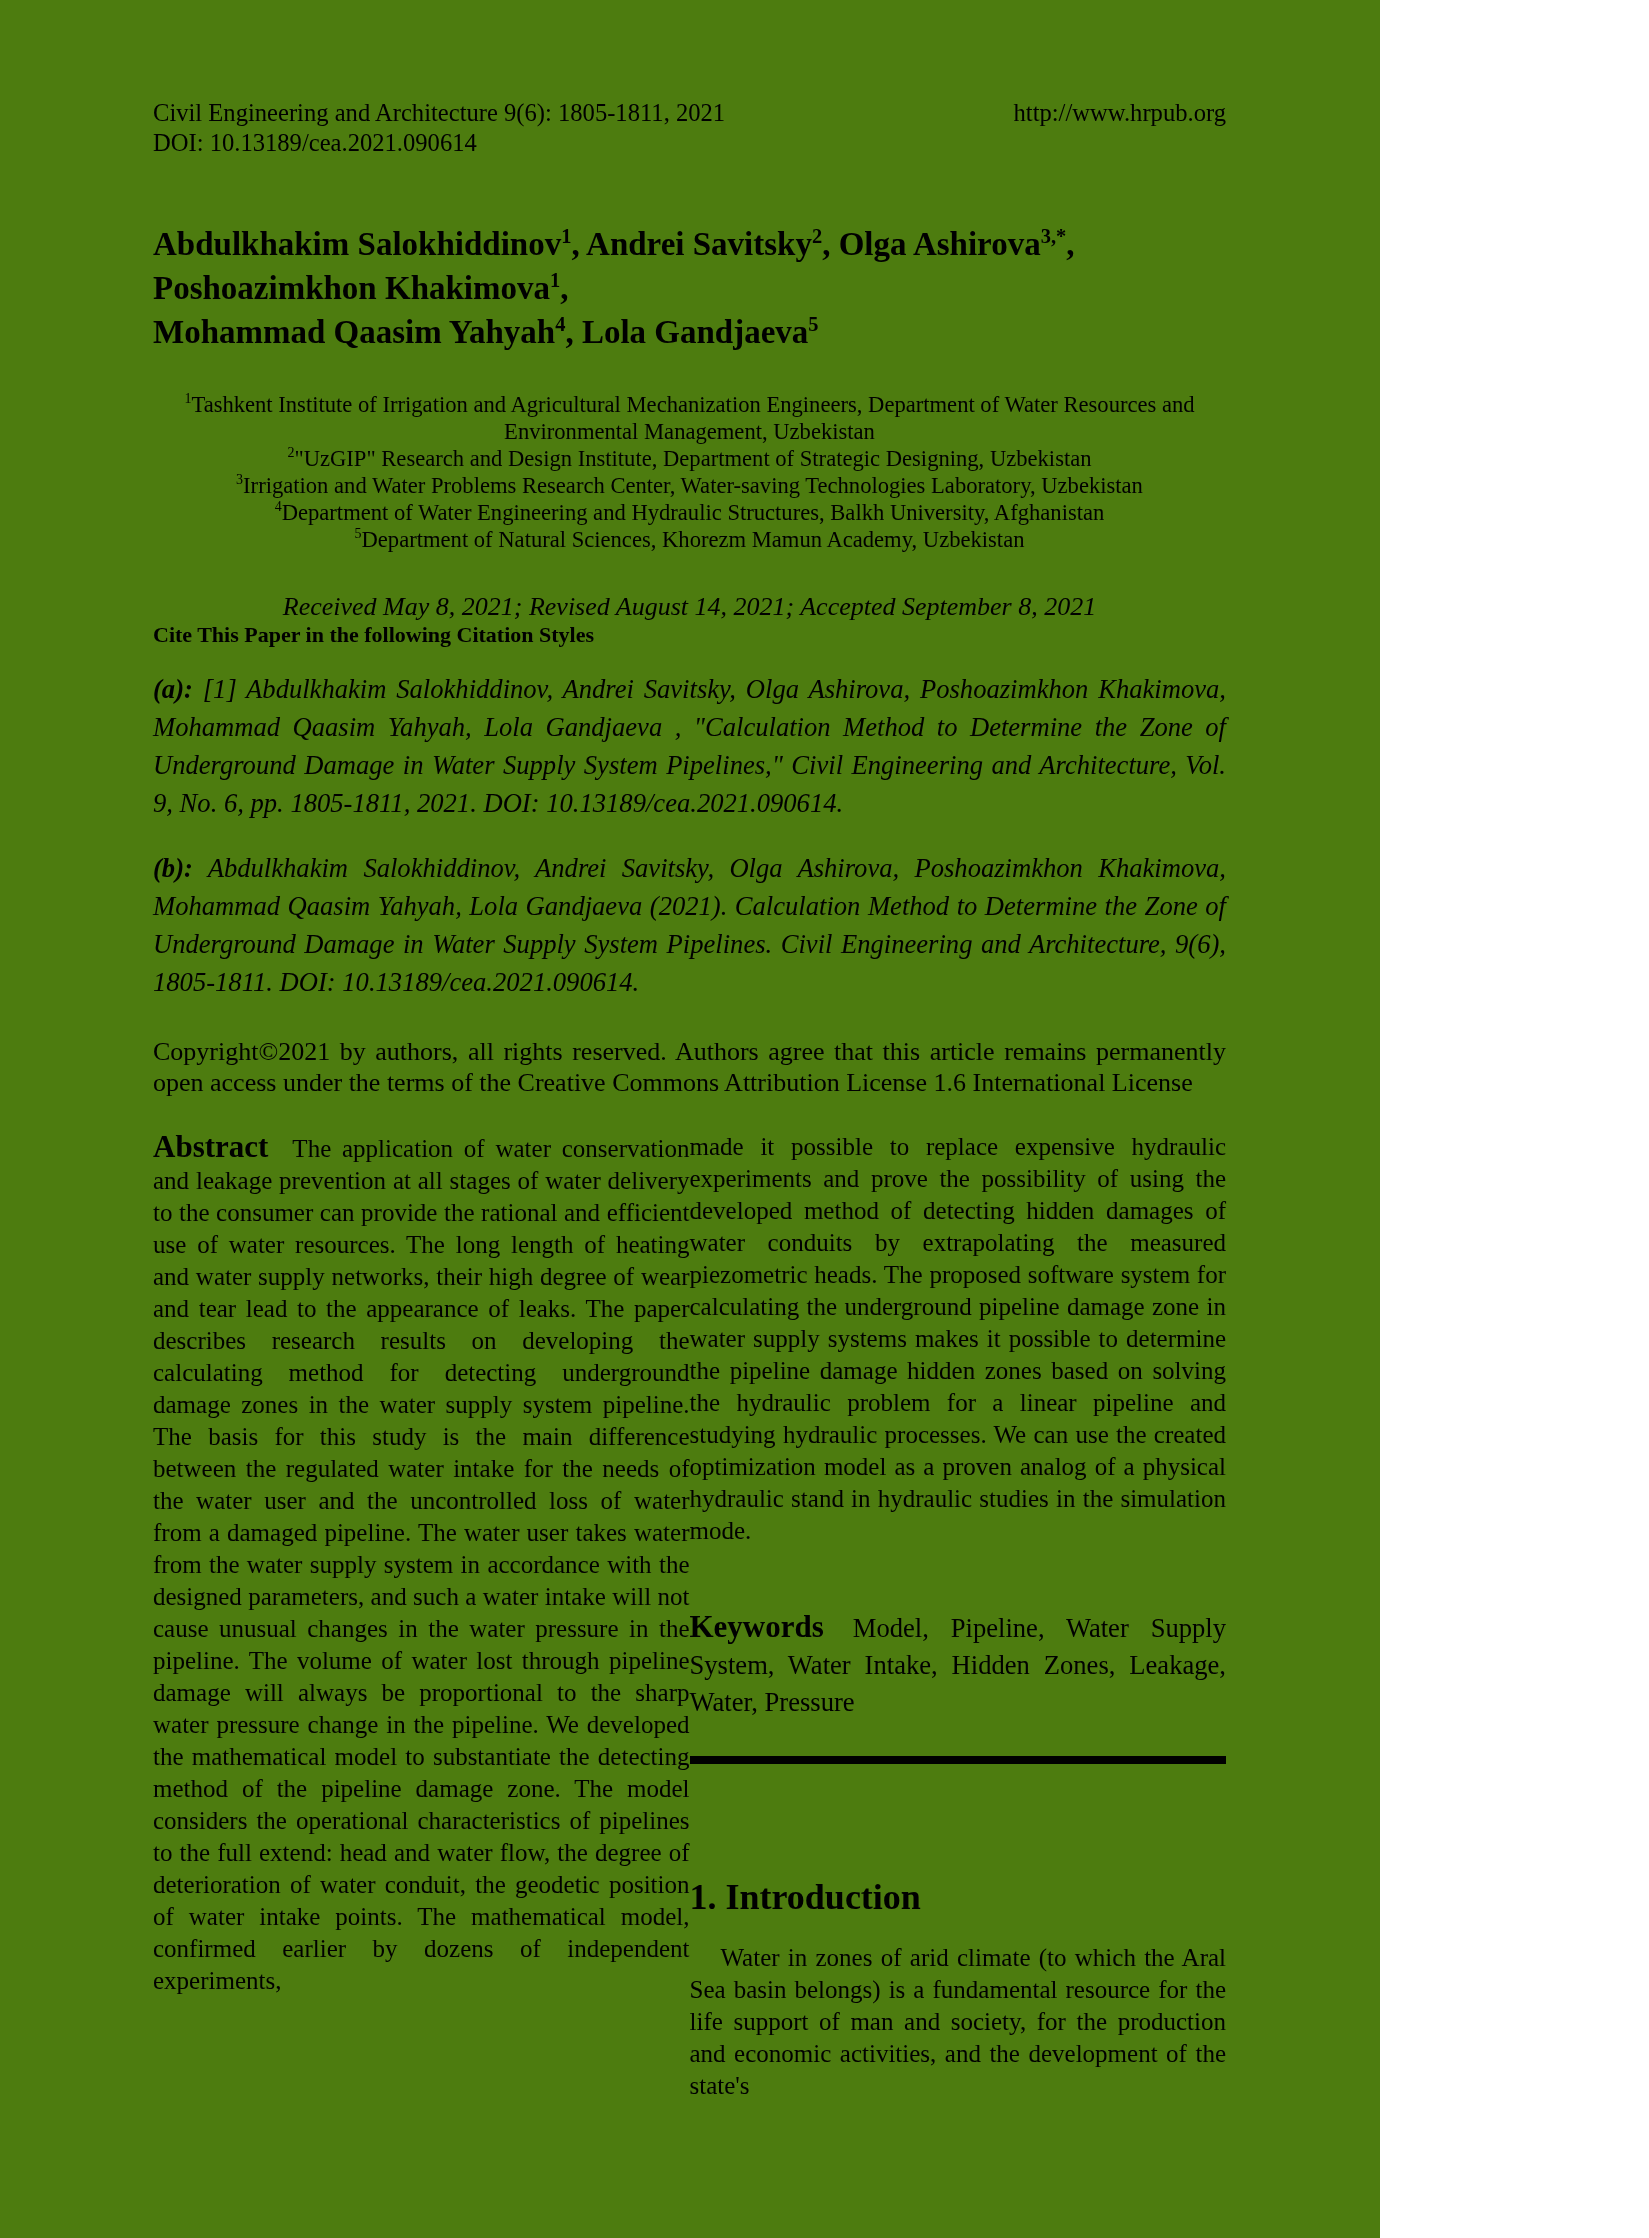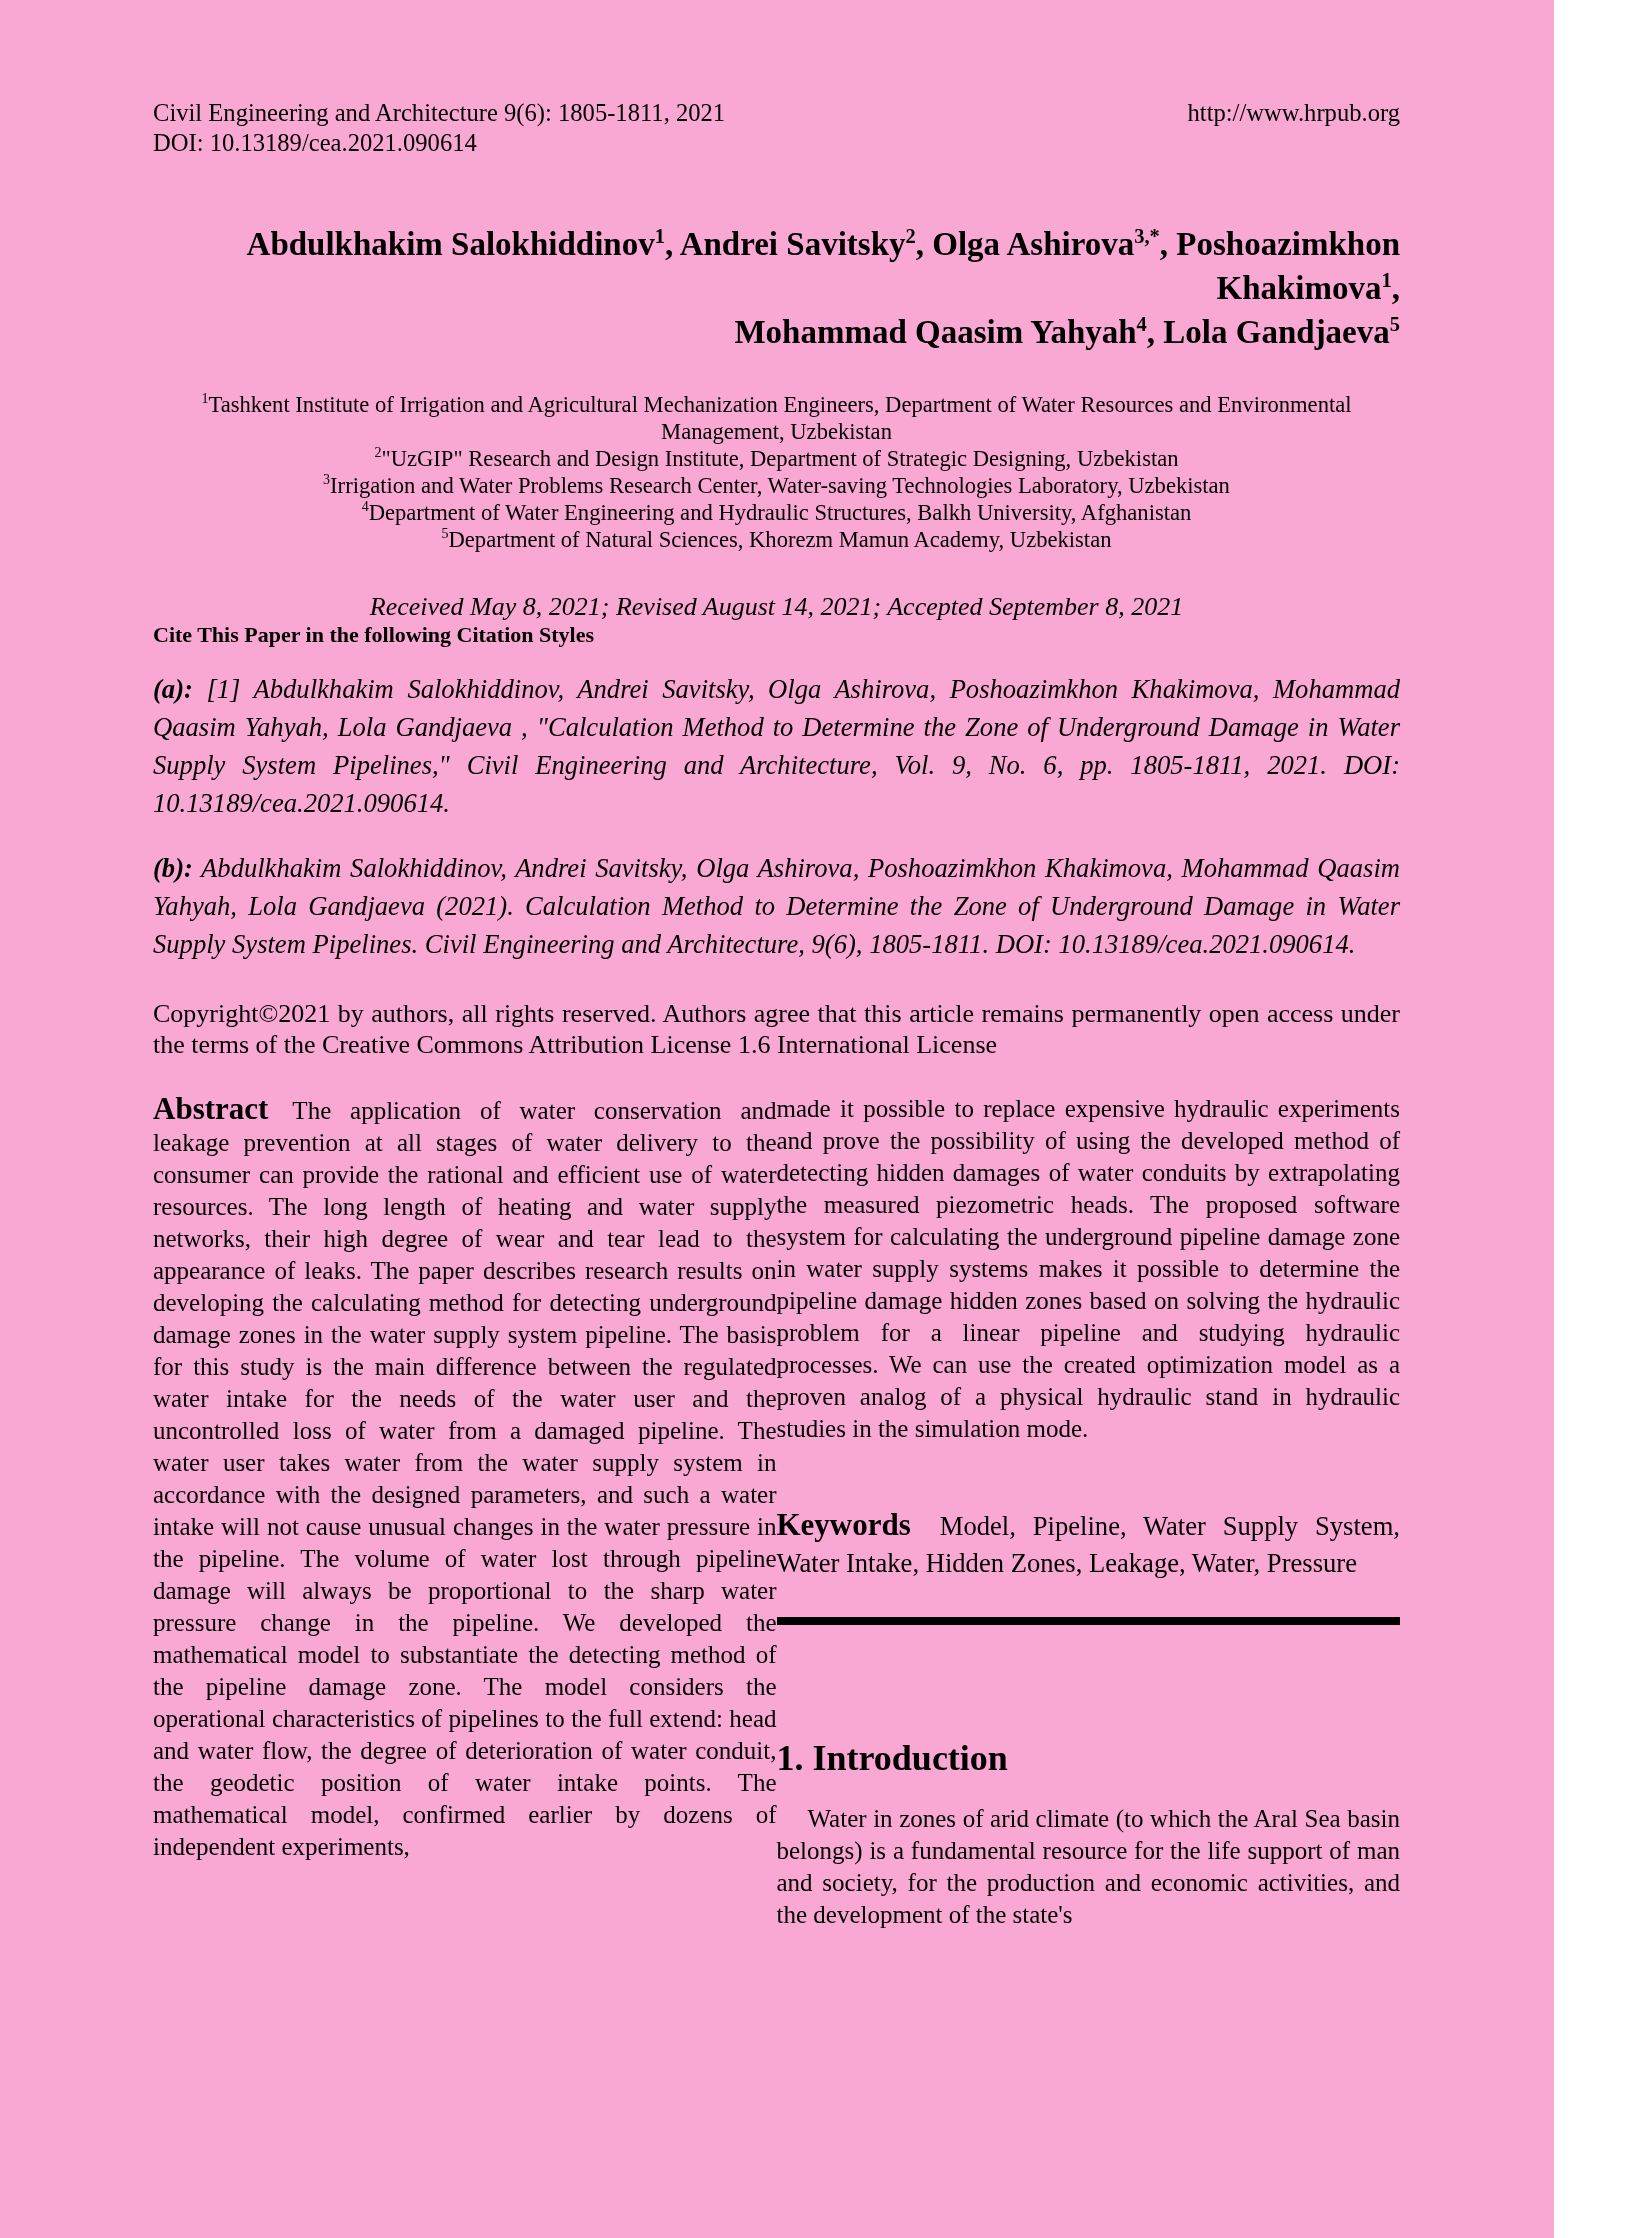--- a/index.html
+++ b/index.html
@@ -1,35 +1,35 @@
 <!DOCTYPE html>
 <html style="font-size:10.6px"><head>
 <meta charset="utf-8">
 <style>
   html,body { margin:0; padding:0; background:#ffffff; }
   .page {
     position:relative;
-    width:1554px; height:2239px;
+    width:1380px; height:2239px;
     box-sizing:border-box;
-    background:#f9a8d4;
+    background:#4d7c0f;
     color:#000000;
     font-family:"Liberation Serif","DejaVu Serif",serif;
     padding:98px 154px 26.6px 153px;
     overflow:hidden;
   }
   
   .hdr { display:flex; justify-content:space-between; align-items:flex-start;
          font-size:24.6px; line-height:30px; }
   .hdr-left div { white-space:nowrap; }
   .hdr-right { white-space:nowrap; }
   
   .title { margin-top:74px; text-align:center; font-weight:bold;
            font-size:51px; line-height:70px; }
   
-  .authors { margin-top:64px; text-align:right; font-weight:bold;
+  .authors { margin-top:64px; text-align:left; font-weight:bold;
              font-size:33px; line-height:44px; }
   .authors sup, .affil sup { font-size:0.62em; line-height:0; }
   
   .affil { margin-top:37px; text-align:center; font-size:22.6px; line-height:27px; }
   
   .dates { margin-top:39px; text-align:center; font-style:italic; font-size:26px; }
   
   .cite-head { font-weight:bold; font-size:22px; }
   .cite-p { margin-top:22px; font-style:italic; font-size:26.6px; line-height:38px;
             text-align:justify; }

